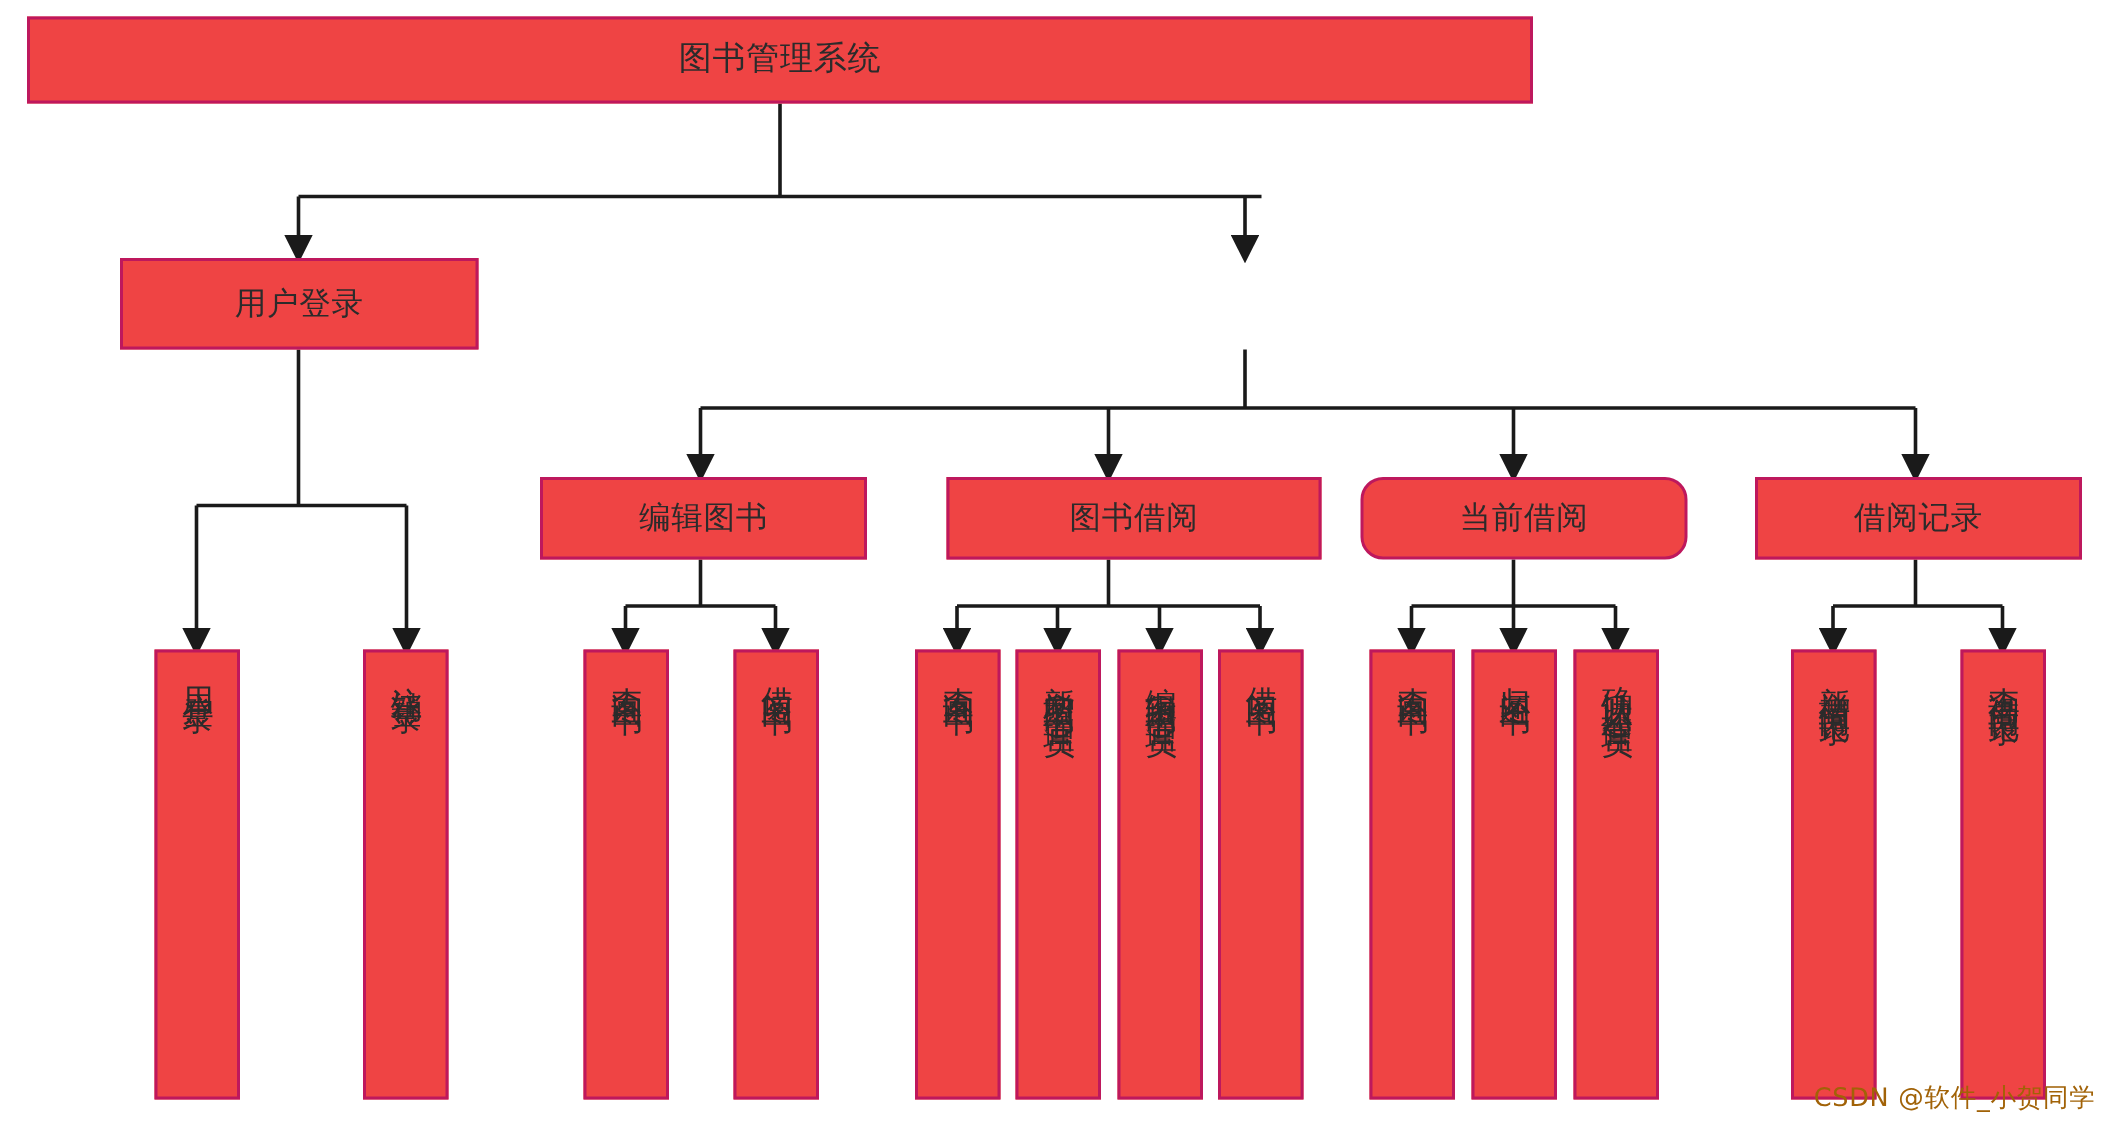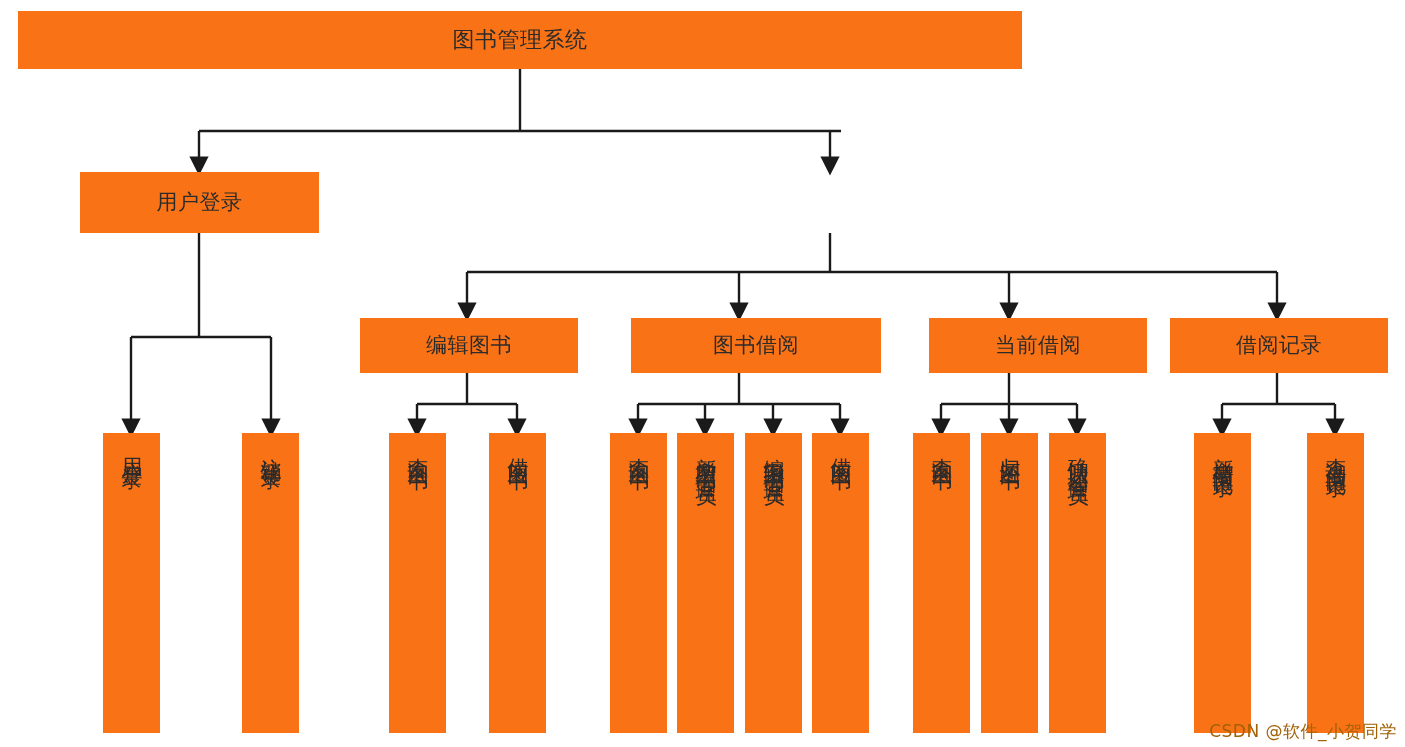--- a/index.html
+++ b/index.html
@@ -19,22 +19,22 @@
     position: absolute;
     left: 0;
     top: 0;
     width: 1405px;
     height: 747px;
     pointer-events: none;
   }
   .node {
     position: absolute;
     box-sizing: border-box;
-    border: 2px solid #f97316;
-    background: #f97316;
+    border: 2px solid #be185d;
+    background: #ef4444;
     display: flex;
     align-items: center;
     justify-content: center;
     color: #2b2b2b;
     font-size: 21px;
     line-height: 1.0;
     letter-spacing: 0.5px;
   }
   .node.root {
     font-size: 22px;
@@ -127,21 +127,21 @@
   <div class="node" style="left:80px; top:172px; width:239px; height:61px;">
     <span>用户登录</span>
   </div>
 
   <div class="node" style="left:360px; top:318px; width:218px; height:55px;">
     <span>编辑图书</span>
   </div>
   <div class="node" style="left:631px; top:318px; width:250px; height:55px;">
     <span>图书借阅</span>
   </div>
-  <div class="node" style="left:929px; top:318px; width:218px; height:55px;">
+  <div class="node" style="left:907px; top:318px; width:218px; height:55px;border-radius:15px;">
     <span>当前借阅</span>
   </div>
   <div class="node" style="left:1170px; top:318px; width:218px; height:55px;">
     <span>借阅记录</span>
   </div>
 
   <div class="node leaf" style="left:103px; top:433px; width:57px; height:300px;">
     <span class="vtext">用户登录</span>
   </div>
   <div class="node leaf" style="left:242px; top:433px; width:57px; height:300px;">

